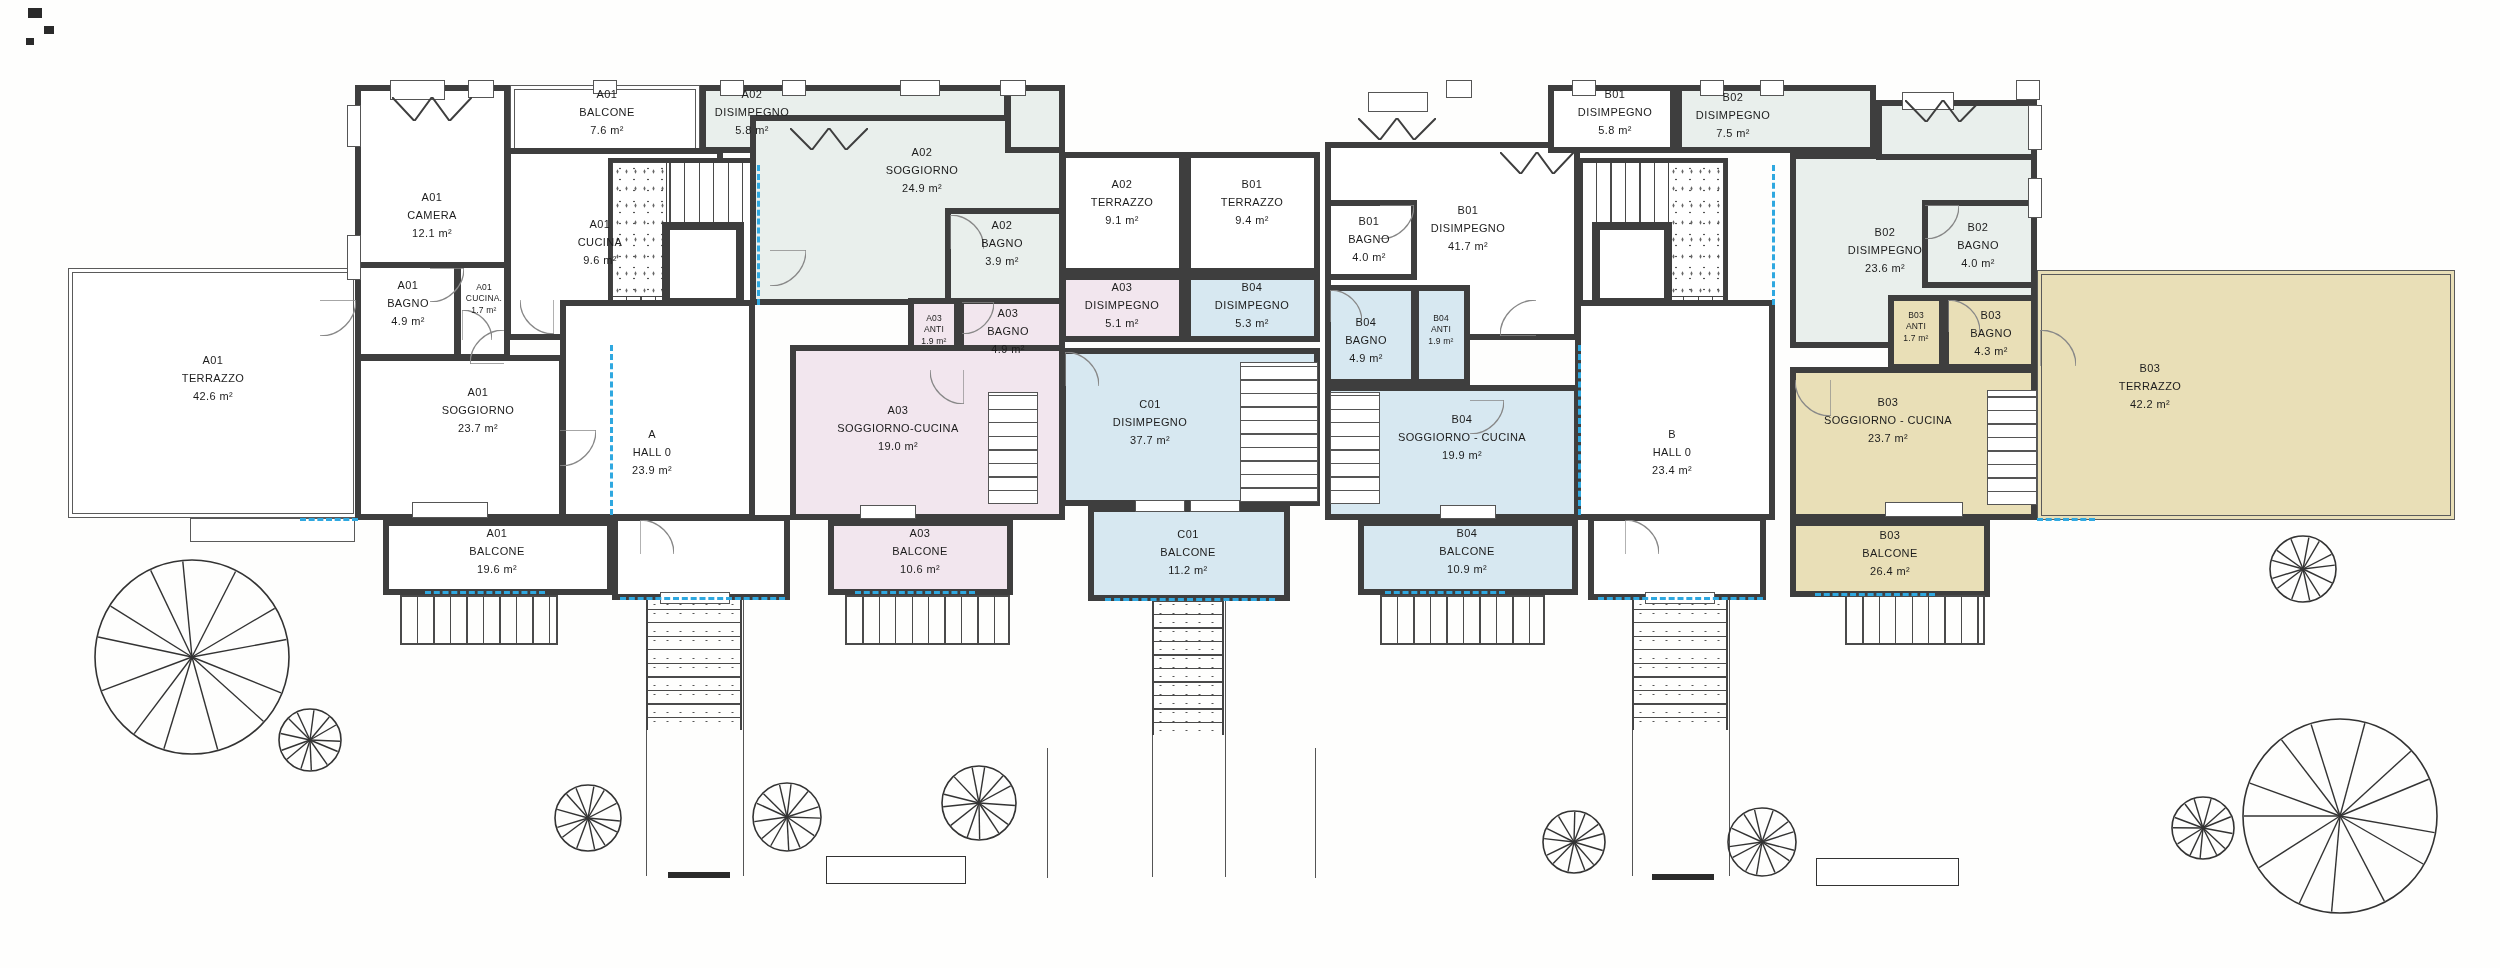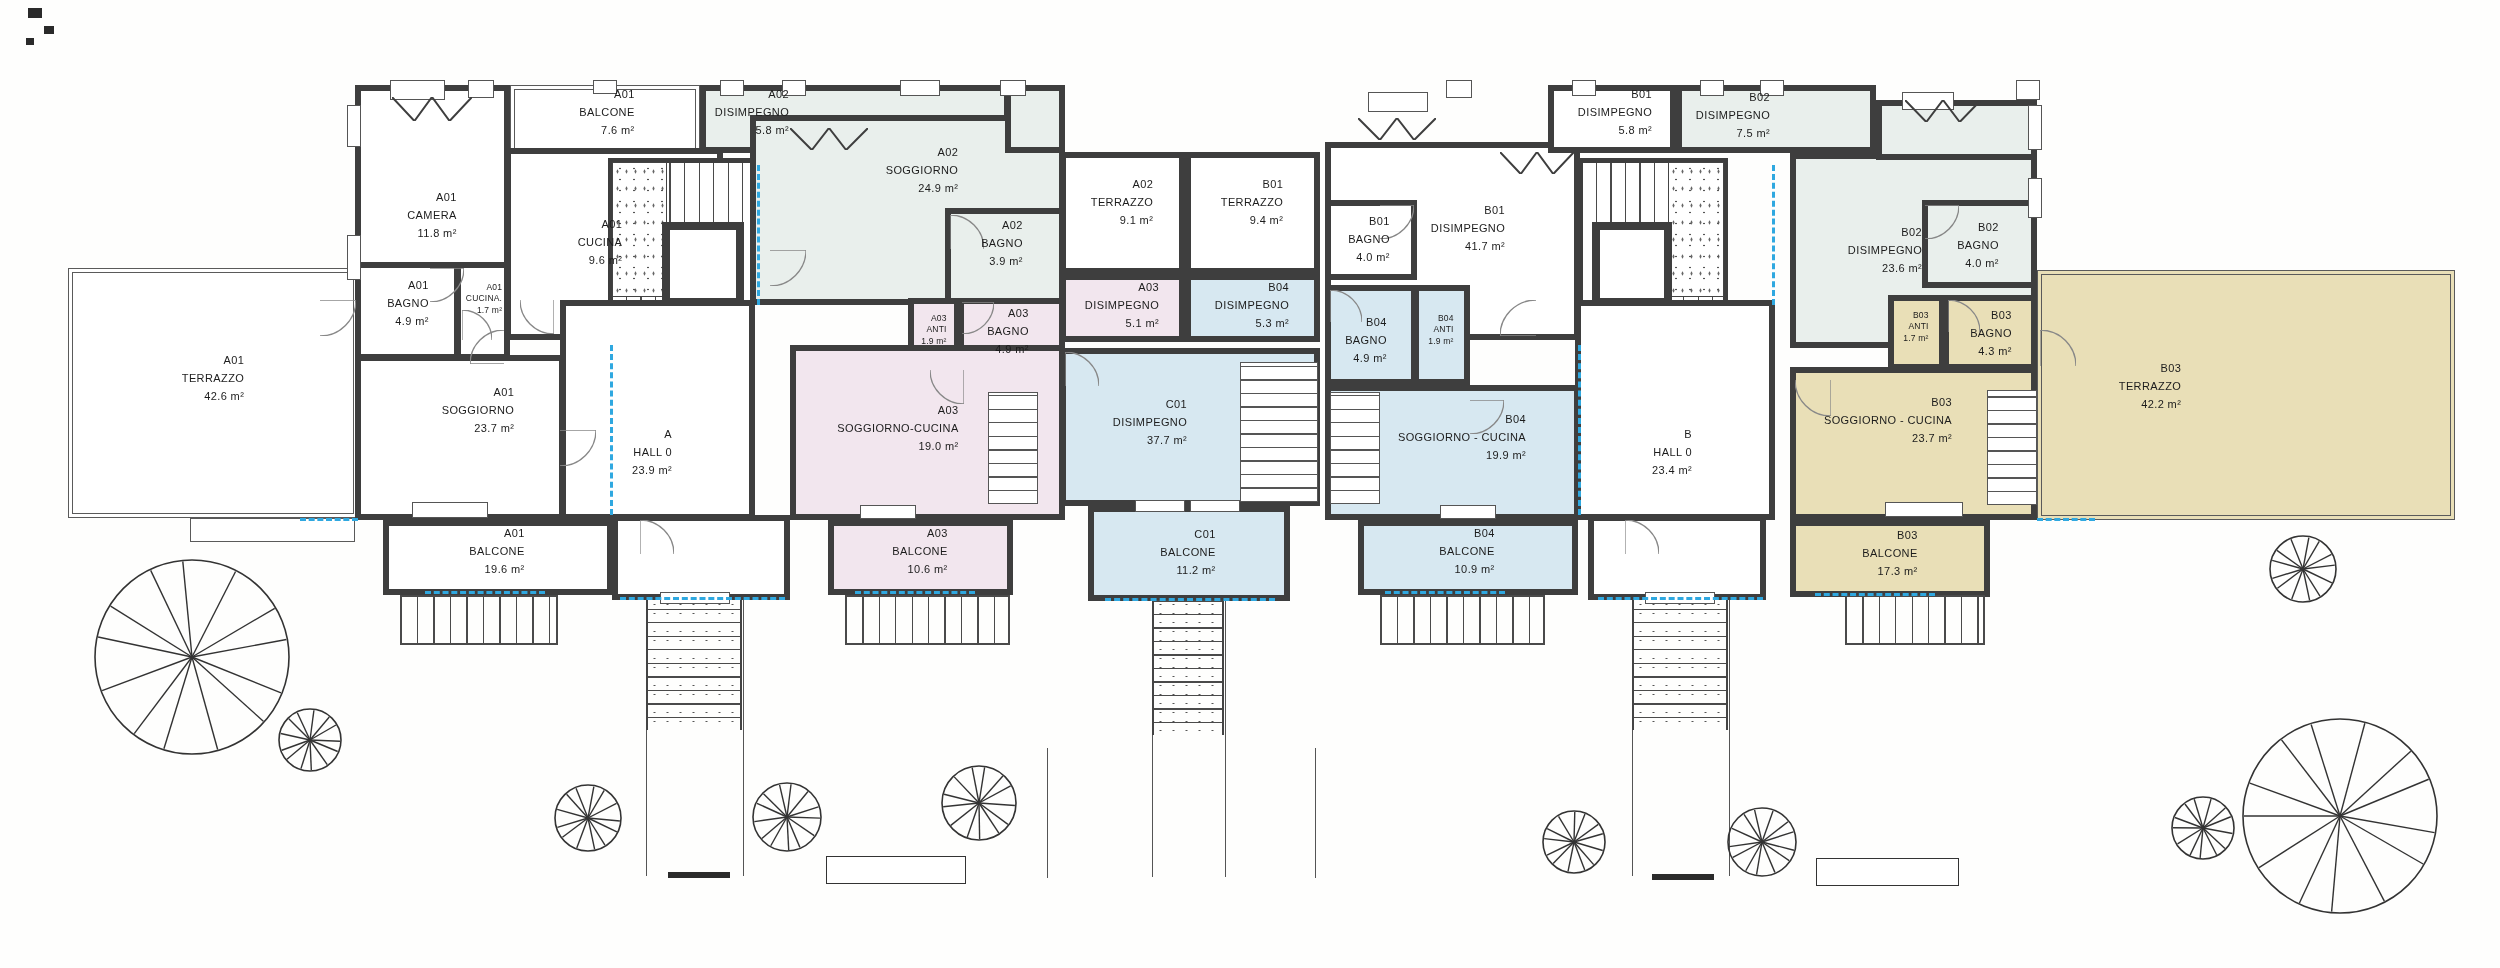--- a/index.html
+++ b/index.html
@@ -2,21 +2,21 @@
 <html><head>
 <meta charset="utf-8">
 <style>
   html,body{margin:0;padding:0;background:#ffffff;}
   #stage{position:relative;width:2500px;height:968px;background:#fefefd;overflow:hidden;
          font-family:"Liberation Sans",sans-serif;}
   .room{position:absolute;box-sizing:border-box;border:6px solid #3e3e3e;z-index:1;}
   .room.thin{border:1px solid #5a5a5a;z-index:0;}
   .room .inner{position:absolute;inset:3px;border:1px solid #5a5a5a;}
   .patch{position:absolute;box-sizing:border-box;border:6px solid #3e3e3e;z-index:1;}
-  .room-label{position:absolute;transform:translate(-50%,-50%);text-align:right;z-index:8;
+  .room-label{position:absolute;transform:translate(-50%,-50%);text-align:center;z-index:8;
       font-size:11px;line-height:1.65;color:#1c1c1c;letter-spacing:.4px;white-space:nowrap;}
   .room-label.small{font-size:8.5px;line-height:1.35;letter-spacing:.2px;}
   .stair-core{position:absolute;box-sizing:border-box;border:5px solid #3e3e3e;background:
       repeating-linear-gradient(90deg,#fff 0 13px,#4a4a4a 13px 14.5px);z-index:3;}
   .speckle{position:absolute;background-image:radial-gradient(#555 1px,transparent 1.4px),
       radial-gradient(#666 .8px,transparent 1.2px);background-size:14px 11px,9px 17px;
       background-color:#fff;z-index:4;border:1px solid #444;box-sizing:border-box;}
   .elevator{position:absolute;box-sizing:border-box;border:8px solid #3e3e3e;background:#fff;z-index:5;}
   .stair-inner{position:absolute;box-sizing:border-box;border:1px solid #555;background:
       repeating-linear-gradient(0deg,#fff 0 12px,#555 12px 13.5px);z-index:4;}
@@ -46,21 +46,21 @@
     </div>
     <div class="room-label" style="left: 213px; top: 378px;">
       <div>A01</div>
       <div>TERRAZZO</div>
       <div>42.6 m²</div>
     </div>
     <div class="room" style="left: 355px; top: 85px; width: 155px; height: 275px; background: rgb(255, 255, 255);"></div>
     <div class="room-label" style="left: 432px; top: 215px;">
       <div>A01</div>
       <div>CAMERA</div>
-      <div>11.8 m²</div>
+      <div>12.1 m²</div>
     </div>
     <div class="room thin" style="left: 510px; top: 85px; width: 190px; height: 68px; background: rgb(255, 255, 255);">
       <div class="inner"></div>
     </div>
     <div class="room-label" style="left: 607px; top: 112px;">
       <div>A01</div>
       <div>BALCONE</div>
       <div>7.6 m²</div>
     </div>
     <div class="room" style="left: 700px; top: 85px; width: 310px; height: 68px; background: rgb(233, 239, 236);"></div>
@@ -252,21 +252,21 @@
     <div class="room" style="left: 1790px; top: 367px; width: 247px; height: 153px; background: rgb(233, 223, 183);"></div>
     <div class="room-label" style="left: 1888px; top: 420px;">
       <div>B03</div>
       <div>SOGGIORNO - CUCINA</div>
       <div>23.7 m²</div>
     </div>
     <div class="room" style="left: 1790px; top: 520px; width: 200px; height: 77px; background: rgb(233, 223, 183);"></div>
     <div class="room-label" style="left: 1890px; top: 553px;">
       <div>B03</div>
       <div>BALCONE</div>
-      <div>17.3 m²</div>
+      <div>26.4 m²</div>
     </div>
     <div class="room" style="left: 1358px; top: 520px; width: 220px; height: 75px; background: rgb(215, 232, 241);"></div>
     <div class="room-label" style="left: 1467px; top: 551px;">
       <div>B04</div>
       <div>BALCONE</div>
       <div>10.9 m²</div>
     </div>
     <div class="room thin" style="left: 2037px; top: 270px; width: 418px; height: 250px; background: rgb(233, 223, 183);">
       <div class="inner"></div>
     </div>

